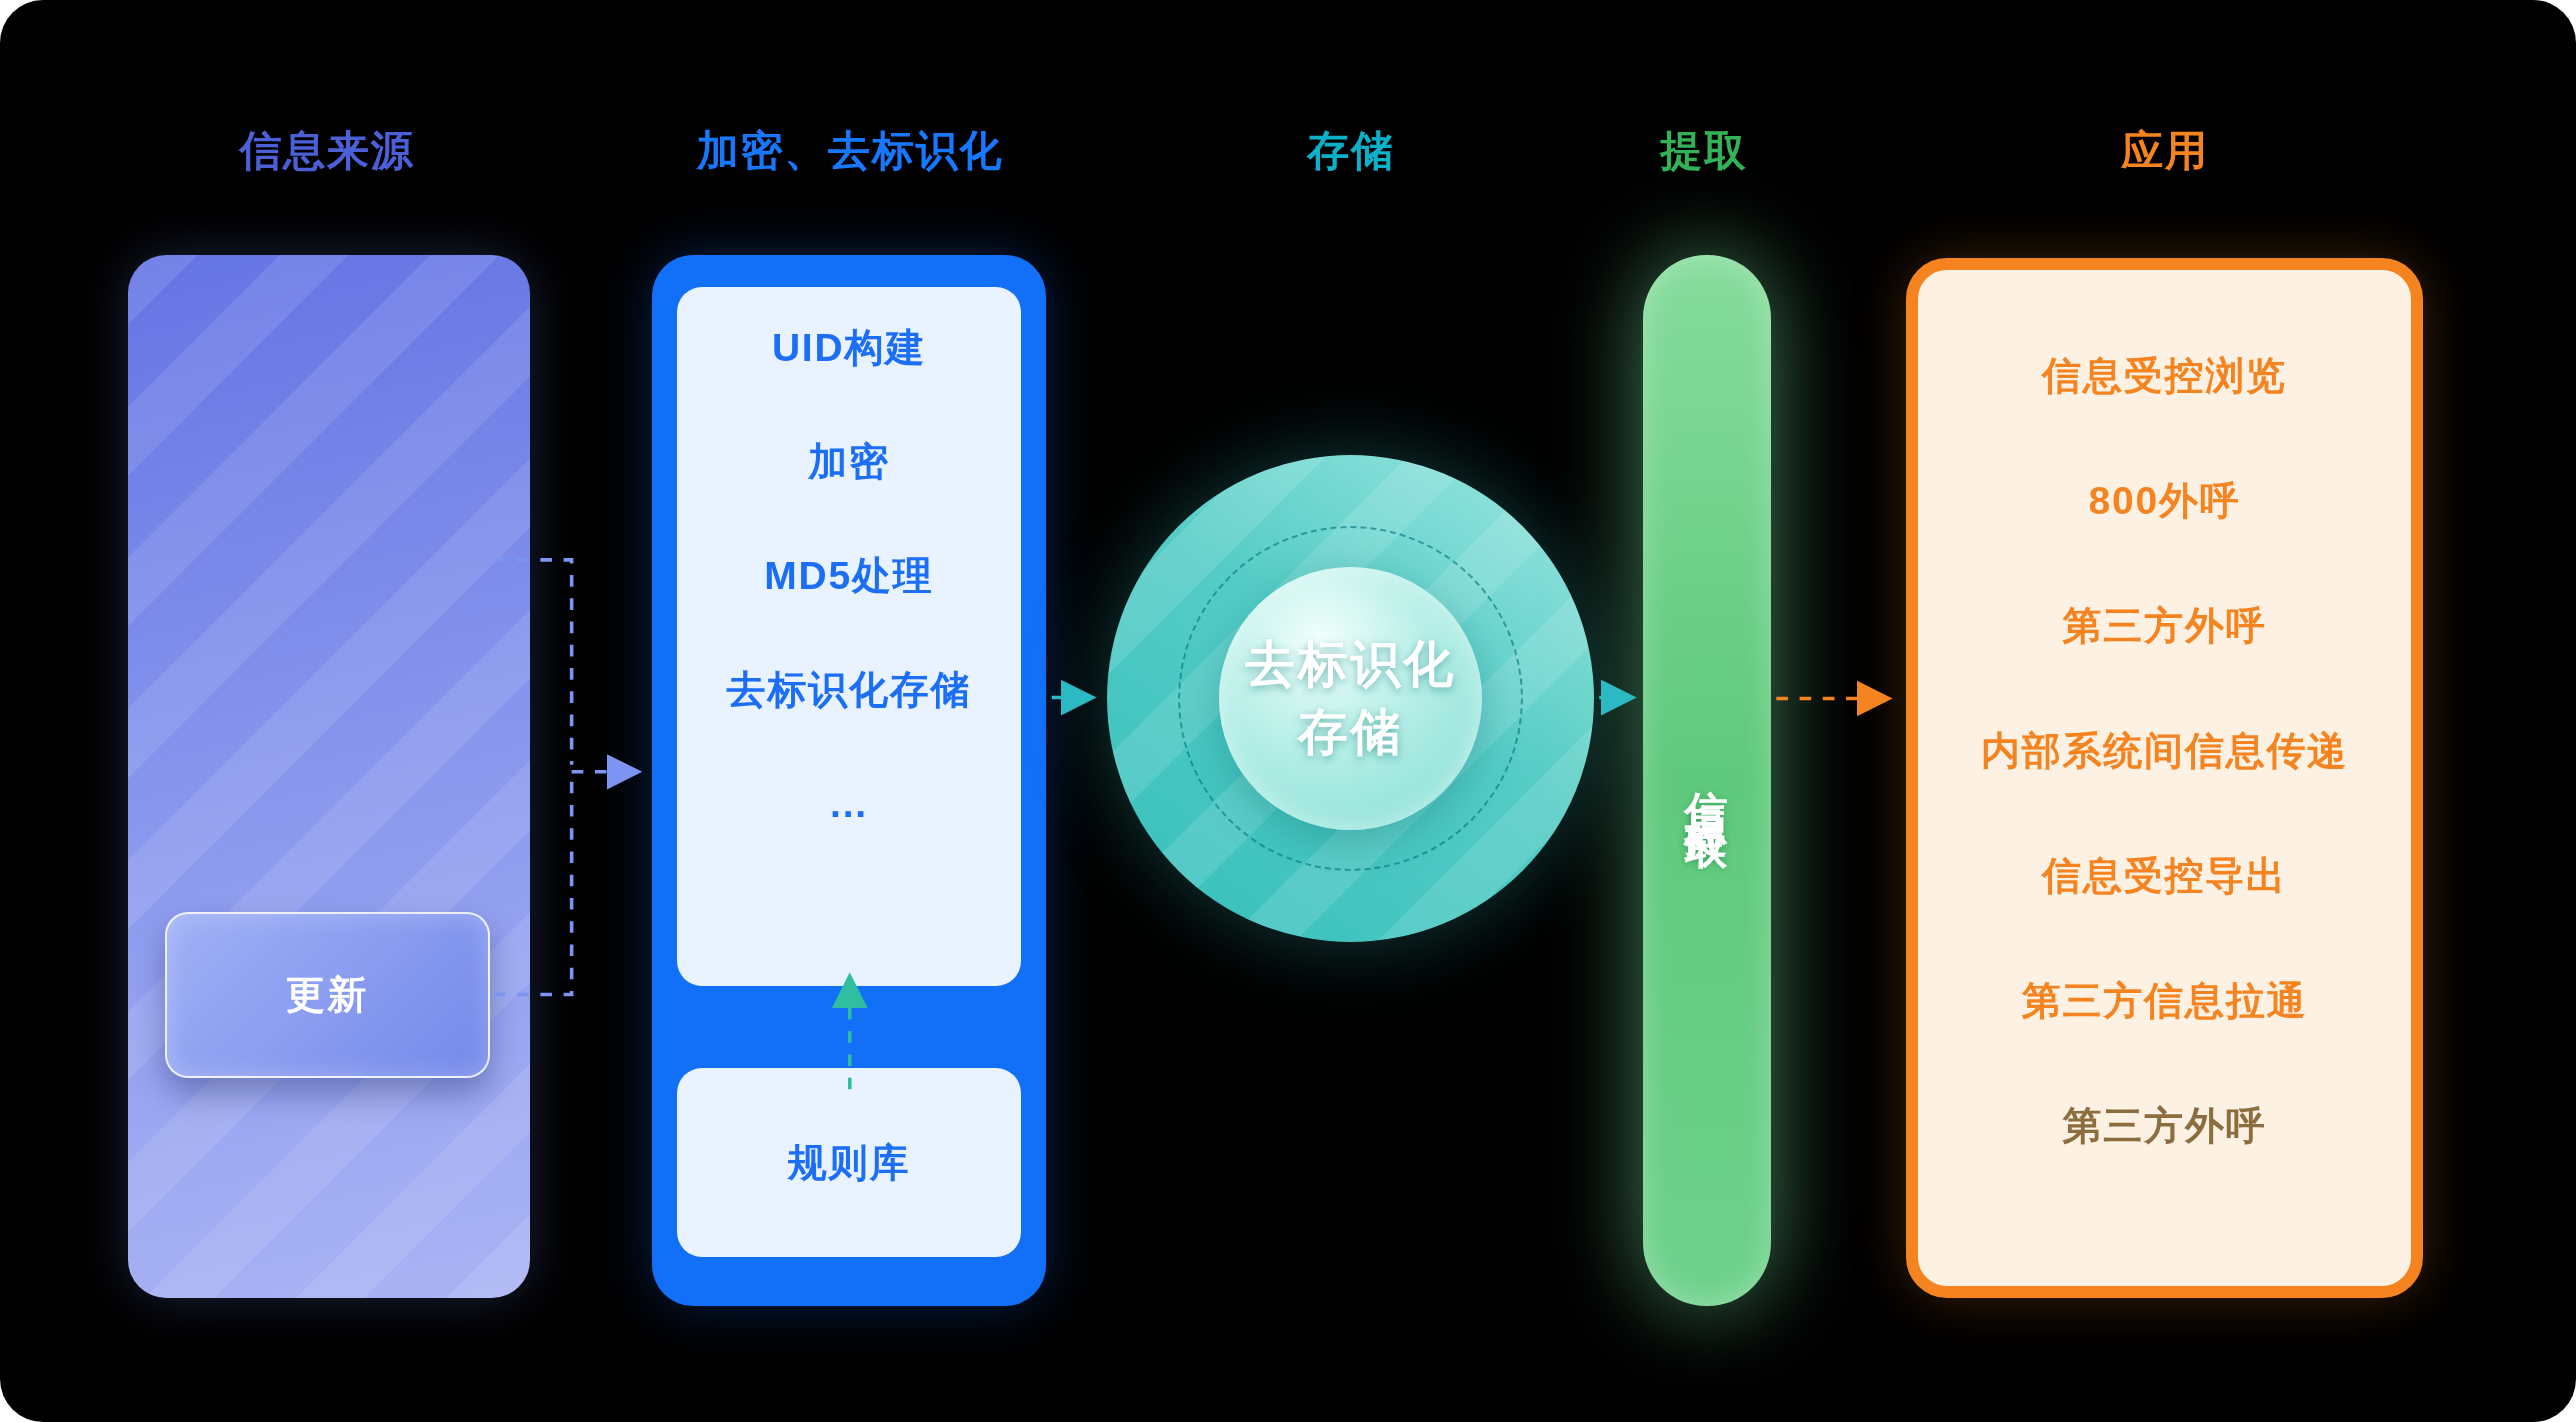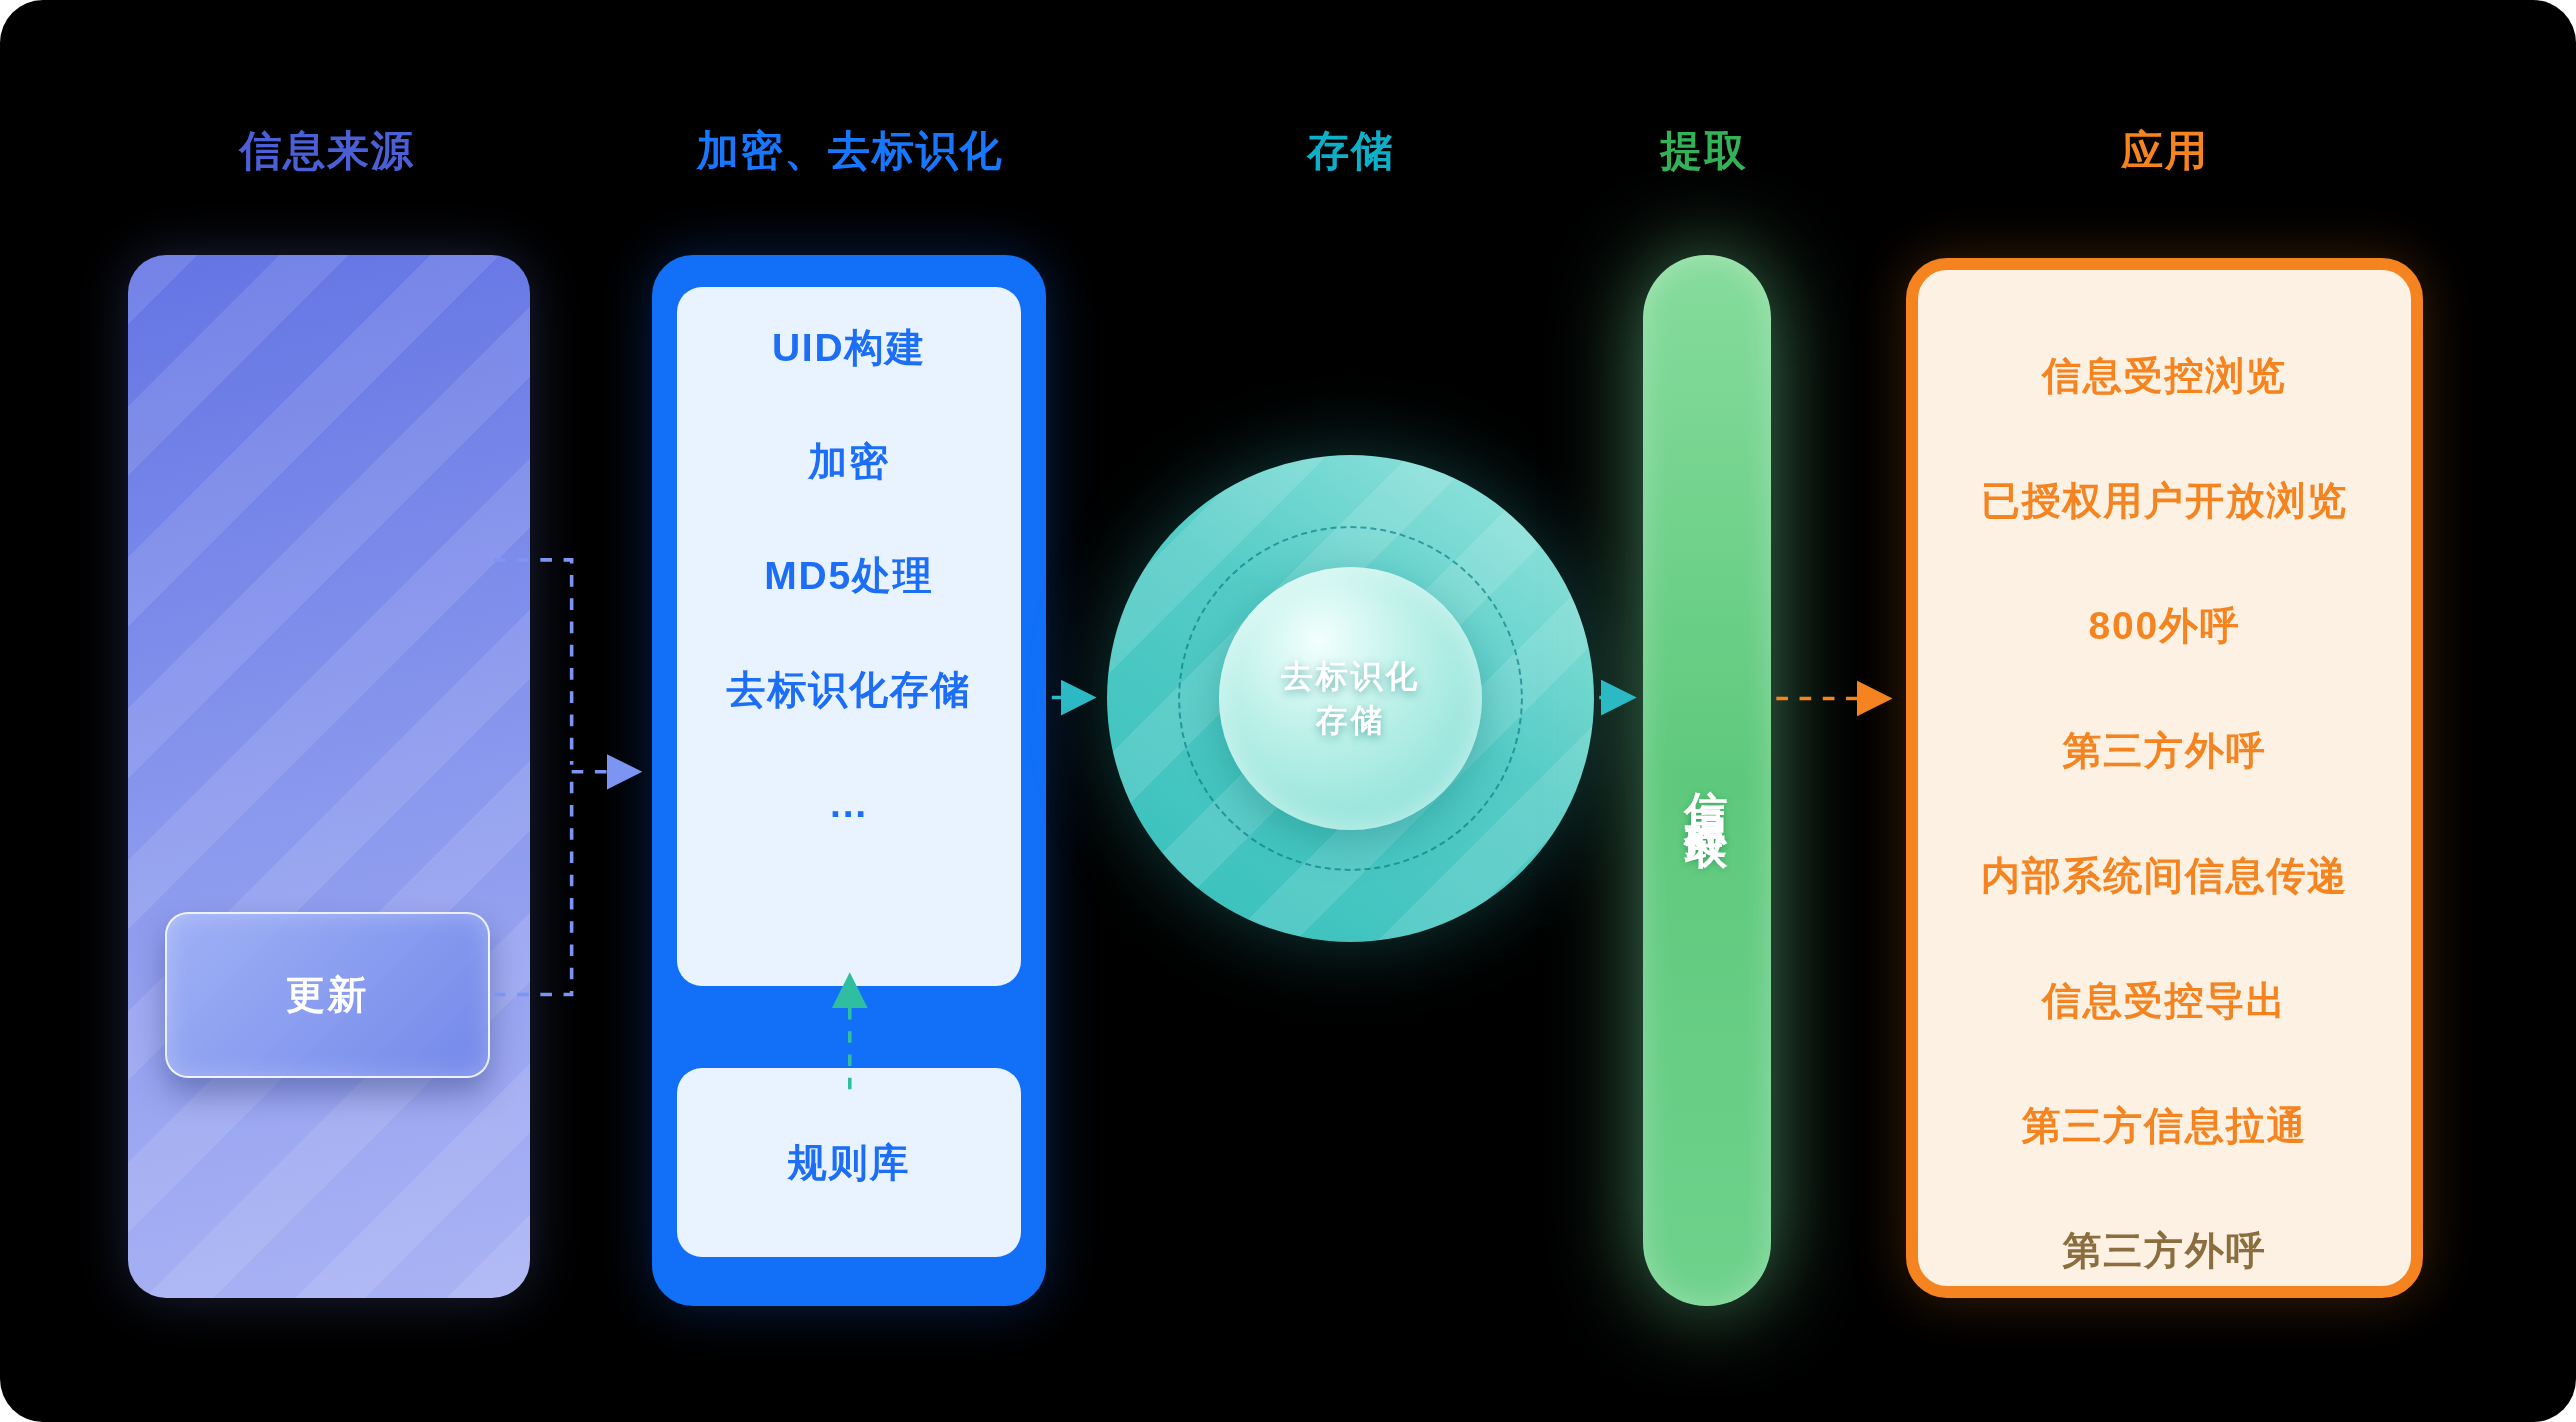--- a/index.html
+++ b/index.html
@@ -111,21 +111,21 @@
     border: 2.7px dashed rgba(8,120,130,0.65);
   }
   .storage-core {
     position: absolute;
     left: 112px; top: 112px;
     width: 263px; height: 263px;
     border-radius: 50%;
     background: radial-gradient(circle at 38% 28%, #f2fffd 0%, #baf0e8 40%, #7bdcd2 100%);
     box-shadow: 0 12.5px 39px rgba(15,115,115,0.35), inset 0 0 27px rgba(255,255,255,0.55);
     display: flex; flex-direction: column; align-items: center; justify-content: center;
-    color: #ffffff; font-size: 32px; font-weight: bold;
+    color: #ffffff; font-size: 50px; font-weight: bold;
     line-height: 1.35; letter-spacing: 2.7px;
     text-shadow: 0 2.7px 9px rgba(0,110,110,0.45);
   }
 
   
   .extraction-bar {
     position: absolute;
     left: 1643px; top: 255px;
     width: 128px; height: 1051px;
     border-radius: 63px;
@@ -209,21 +209,20 @@
       <div>存储</div>
     </div>
   </div>
 
   <div class="extraction-bar">
     <span class="extraction-label">信息提取</span>
   </div>
 
   <div class="application-panel">
     <div class="app-item">信息受控浏览</div>
-    <div class="app-item">已授权用户开放浏览</div>
     <div class="app-item">800外呼</div>
     <div class="app-item">第三方外呼</div>
     <div class="app-item">内部系统间信息传递</div>
     <div class="app-item">信息受控导出</div>
     <div class="app-item">第三方信息拉通</div>
     <div class="app-item faded">第三方外呼</div>
   </div>
 
   <svg class="overlay" viewBox="0 0 2880 1590" xmlns="http://www.w3.org/2000/svg">
     <defs>

